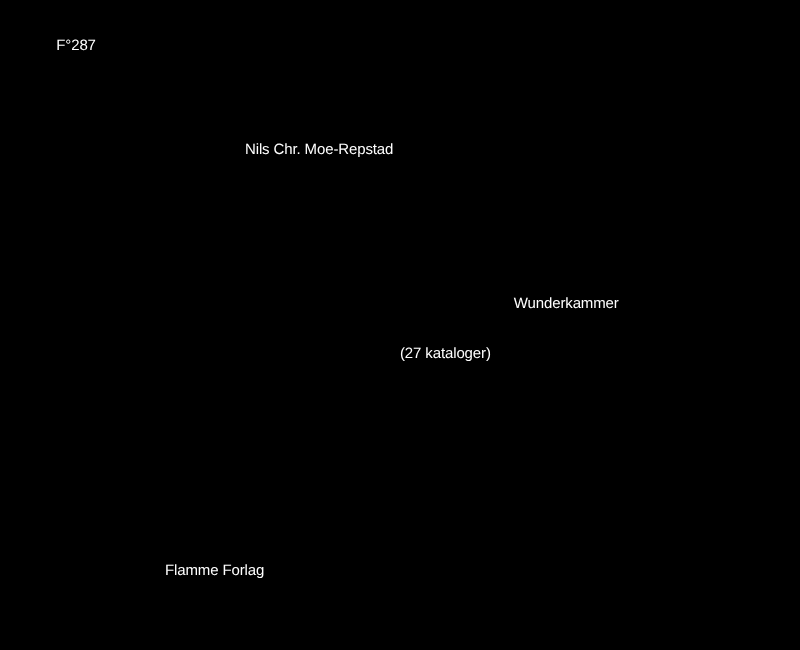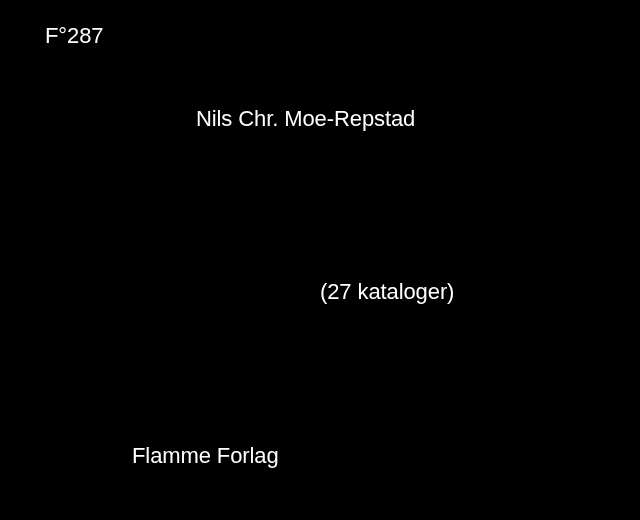--- a/index.html
+++ b/index.html
@@ -13,32 +13,33 @@
     .page {
       position: relative;
       width: 640px;
       height: 520px;
       background: #000000;
     }
     .txt {
       position: absolute;
       color: #ffffff;
       font-family: "Liberation Sans", sans-serif;
-      font-size: 22px;
+      font-size: 12px;
       line-height: 18px;
       white-space: nowrap;
       letter-spacing: -0.1px;
     }
     #code      { left: 45px;  top: 27px; }
     #author    { left: 196px; top: 110px; }
     #title     { left: 411px; top: 233px; }
-    #subtitle  { left: 320px; top: 283px; }
+    #subtitle  { left: 320px; top: 273px; }
     #publisher { left: 132px; top: 435px; margin-top: 12px; }
   </style>
 </head>
 <body>
 
 <div class="page">
   <div id="code" class="txt">F°287</div>
   <div id="author" class="txt">Nils Chr. Moe-Repstad</div>
+  <div id="title" class="txt">Wunderkammer</div>
   <div id="subtitle" class="txt">(27 kataloger)</div>
   <div id="publisher" class="txt">Flamme Forlag</div>
 </div>
 
 </body></html>

